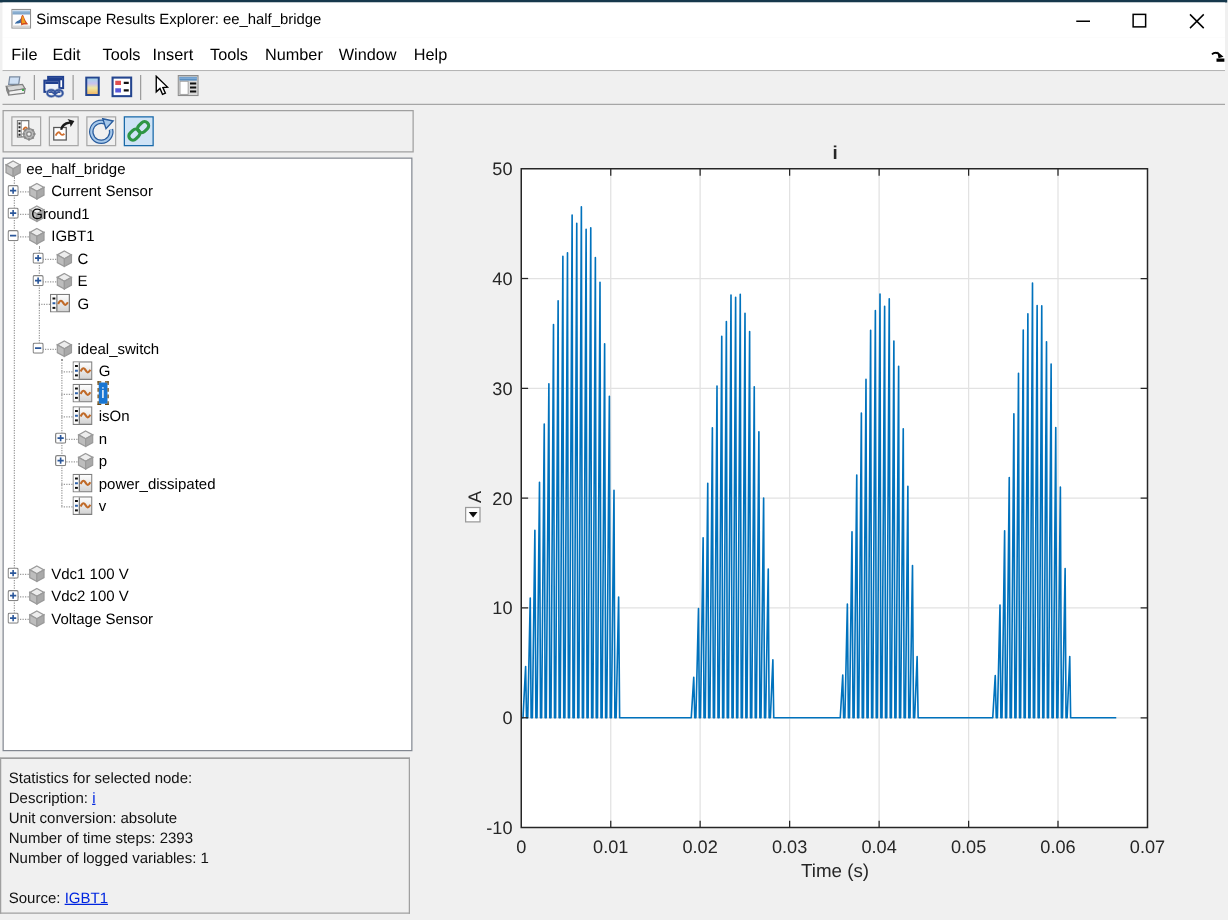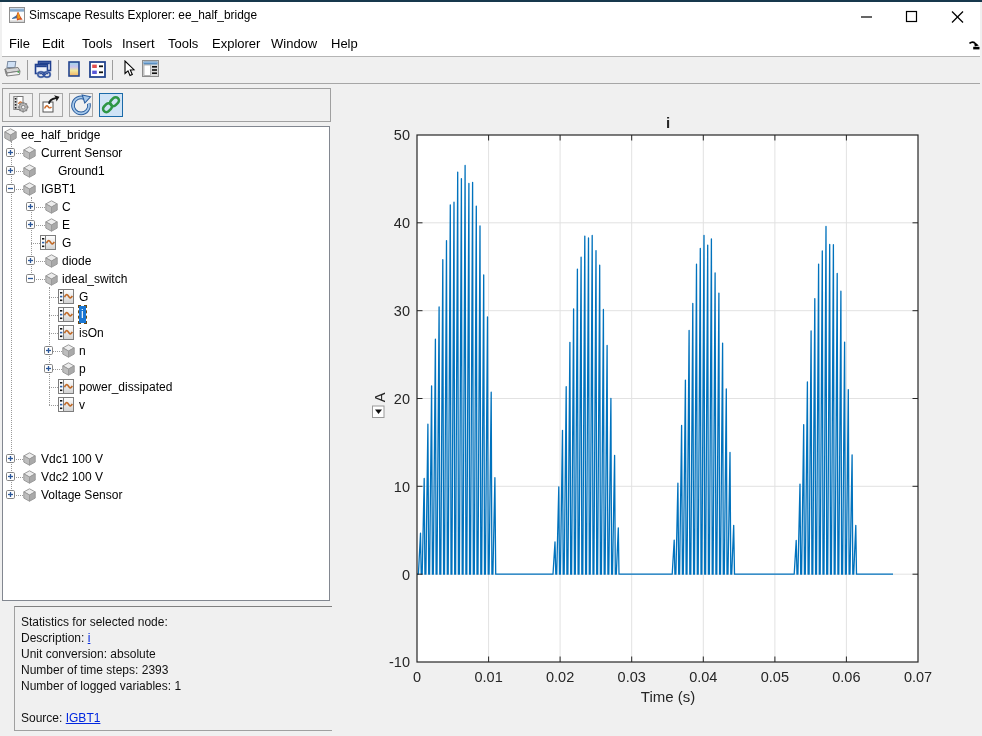--- a/index.html
+++ b/index.html
@@ -19,21 +19,21 @@
   .tsep{position:absolute;top:3px;width:1px;height:20px;background:#9d9d9d;}
   
   #tb2panel{left:2px;top:88px;width:327px;height:32px;border:1px solid #a0a0a0;background:#f0f0f0;}
   .tbtn{position:absolute;top:4px;width:22px;height:22px;background:#f0f0f0;border:1px solid #a8a8a8;}
   
   #tree{left:2px;top:126px;width:326px;height:473px;background:#fff;border:1px solid #828790;overflow:hidden;}
   .trow{position:absolute;left:0;height:18px;width:100%;}
   .trow .lbl{position:absolute;top:2px;font-size:12px;color:#000;white-space:nowrap;}
   .trow svg{position:absolute;}
   
-  #stats{left:14px;top:606px;width:326px;height:123px;background:#f0f0f0;
+  #stats{left:0;top:606px;width:326px;height:123px;background:#f0f0f0;
          border:1px solid #a0a0a0;border-top:1px solid #808080;font-size:12px;color:#111;}
   #stats div{position:absolute;left:6px;white-space:nowrap;}
   #stats a{color:#0026e0;text-decoration:underline;}
   
   #plot{left:332px;top:84px;}
 </style>
 </head>
 <body>
 <div class="abs" id="topline"></div>
 <div class="abs" id="titlebar"></div>
@@ -62,21 +62,21 @@
     <line x1="96" y1="9.5" x2="107" y2="20.5"></line>
     <line x1="107" y1="9.5" x2="96" y2="20.5"></line>
   </g>
 </svg>
 <div class="abs" id="menubar">
   <span style="left:7px">File</span>
   <span style="left:40px">Edit</span>
   <span style="left:80px">Tools</span>
   <span style="left:120px">Insert</span>
   <span style="left:166px">Tools</span>
-  <span style="left:210px">Explorer</span>
+  <span style="left:210px">Number</span>
   <span style="left:269px">Window</span>
   <span style="left:329px">Help</span>
   <svg style="position:absolute;left:967px;top:11px" width="12" height="9" viewBox="0 0 12 9">
     <path d="M0.5 2.5 Q3 0.2 5.5 1.8" fill="none" stroke="#000" stroke-width="1.6"></path>
     <path d="M4.8 0.2 L9.8 4.4 L5.8 5.6 Z" fill="#000"></path>
     <rect x="4.2" y="5.8" width="6.3" height="2.6" fill="#000"></rect>
   </svg>
 </div>
 <div class="abs" id="toolbar1">
 
@@ -225,21 +225,21 @@
       <svg style="left:3px;top:4.5px" width="9" height="9" viewBox="0 0 9 9">
         <rect x="0.5" y="0.5" width="8" height="8" rx="1.2" fill="#fff" stroke="#848484"></rect>
         <line x1="2" y1="4.5" x2="7" y2="4.5" stroke="#2b579a" stroke-width="1.3"></line>
         <line x1="4.5" y1="2" x2="4.5" y2="7" stroke="#2b579a" stroke-width="1.3"></line>
       </svg>
       <svg style="left:20px;top:2.5px" width="13" height="14" viewBox="0 0 13 14">
         <polygon points="6.5,0.8 12.2,3.9 6.5,7 0.8,3.9" fill="#ededed" stroke="#9a9a9a"></polygon>
         <polygon points="0.8,3.9 6.5,7 6.5,13.2 0.8,10.1" fill="#bdbdbd" stroke="#9a9a9a"></polygon>
         <polygon points="12.2,3.9 6.5,7 6.5,13.2 12.2,10.1" fill="#a9a9a9" stroke="#9a9a9a"></polygon>
       </svg>
-      <span class="lbl" style="left:55px">Ground1</span>
+      <span class="lbl" style="left:22px">Ground1</span>
     </div>
 <div class="trow" style="top:52.5px">
       <div style="position:absolute;left:7.5px;top:9px;width:14.5px;border-top:1px dotted #9a9a9a"></div>
       <svg style="left:3px;top:4.5px" width="9" height="9" viewBox="0 0 9 9">
         <rect x="0.5" y="0.5" width="8" height="8" rx="1.2" fill="#fff" stroke="#848484"></rect>
         <line x1="2" y1="4.5" x2="7" y2="4.5" stroke="#2b579a" stroke-width="1.3"></line>
       </svg>
       <svg style="left:20px;top:2.5px" width="13" height="14" viewBox="0 0 13 14">
         <polygon points="6.5,0.8 12.2,3.9 6.5,7 0.8,3.9" fill="#ededed" stroke="#9a9a9a"></polygon>
         <polygon points="0.8,3.9 6.5,7 6.5,13.2 0.8,10.1" fill="#bdbdbd" stroke="#9a9a9a"></polygon>
@@ -286,34 +286,20 @@
         </defs>
         <rect x="0.5" y="0.5" width="15" height="14" fill="url(#sg)" stroke="#7d7d7d"></rect>
         <rect x="1" y="1" width="4" height="13" fill="#fdfdfd"></rect>
         <line x1="5.5" y1="1" x2="5.5" y2="14" stroke="#7d7d7d"></line>
         <rect x="2" y="3" width="2.3" height="1.6" fill="#111"></rect>
         <rect x="2" y="6.8" width="2.3" height="1.6" fill="#2b5fa8"></rect>
         <rect x="2" y="10.5" width="2.3" height="1.6" fill="#111"></rect>
         <path d="M6.5 8.2 Q8 4.6 9.6 6 Q10.6 7.2 11.3 8.3 Q12.6 10 14.3 6.8" fill="none" stroke="#c06a28" stroke-width="1.6"></path>
       </svg>
       <span class="lbl" style="left:59px">G</span>
-    </div>
-<div class="trow" style="top:124.5px">
-      <div style="position:absolute;left:27.5px;top:9px;width:16.5px;border-top:1px dotted #9a9a9a"></div>
-      <svg style="left:23px;top:4.5px" width="9" height="9" viewBox="0 0 9 9">
-        <rect x="0.5" y="0.5" width="8" height="8" rx="1.2" fill="#fff" stroke="#848484"></rect>
-        <line x1="2" y1="4.5" x2="7" y2="4.5" stroke="#2b579a" stroke-width="1.3"></line>
-        <line x1="4.5" y1="2" x2="4.5" y2="7" stroke="#2b579a" stroke-width="1.3"></line>
-      </svg>
-      <svg style="left:42px;top:2.5px" width="13" height="14" viewBox="0 0 13 14">
-        <polygon points="6.5,0.8 12.2,3.9 6.5,7 0.8,3.9" fill="#ededed" stroke="#9a9a9a"></polygon>
-        <polygon points="0.8,3.9 6.5,7 6.5,13.2 0.8,10.1" fill="#bdbdbd" stroke="#9a9a9a"></polygon>
-        <polygon points="12.2,3.9 6.5,7 6.5,13.2 12.2,10.1" fill="#a9a9a9" stroke="#9a9a9a"></polygon>
-      </svg>
-      <span class="lbl" style="left:59px">diode</span>
     </div>
 <div class="trow" style="top:142.5px">
       <div style="position:absolute;left:27.5px;top:9px;width:16.5px;border-top:1px dotted #9a9a9a"></div>
       <svg style="left:23px;top:4.5px" width="9" height="9" viewBox="0 0 9 9">
         <rect x="0.5" y="0.5" width="8" height="8" rx="1.2" fill="#fff" stroke="#848484"></rect>
         <line x1="2" y1="4.5" x2="7" y2="4.5" stroke="#2b579a" stroke-width="1.3"></line>
       </svg>
       <svg style="left:42px;top:2.5px" width="13" height="14" viewBox="0 0 13 14">
         <polygon points="6.5,0.8 12.2,3.9 6.5,7 0.8,3.9" fill="#ededed" stroke="#9a9a9a"></polygon>
         <polygon points="0.8,3.9 6.5,7 6.5,13.2 0.8,10.1" fill="#bdbdbd" stroke="#9a9a9a"></polygon>

